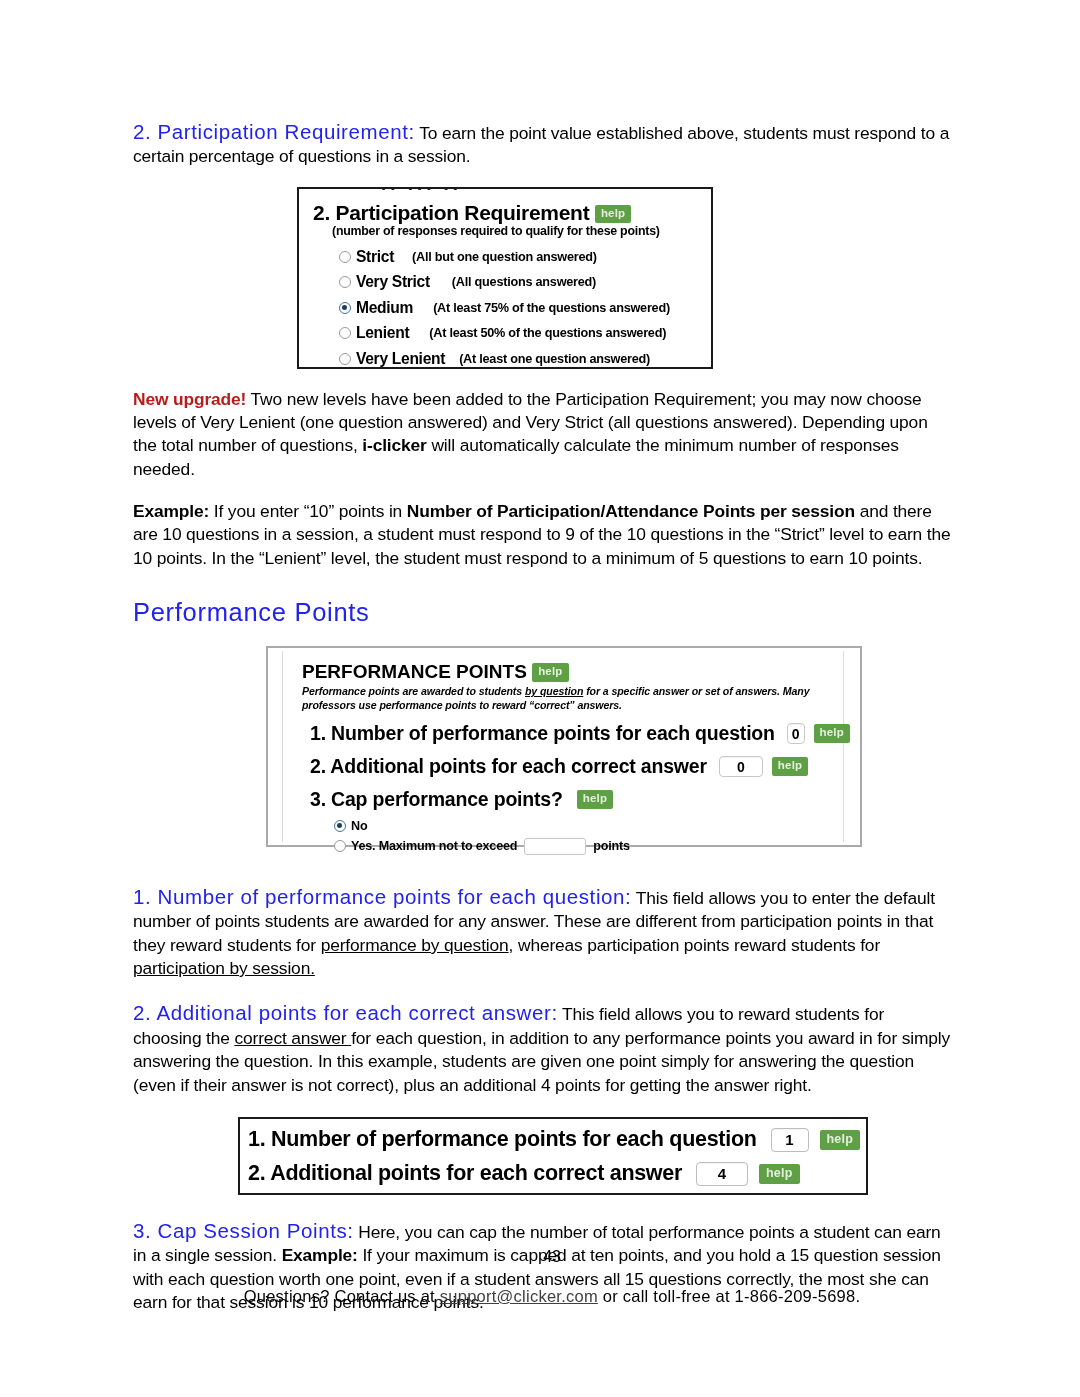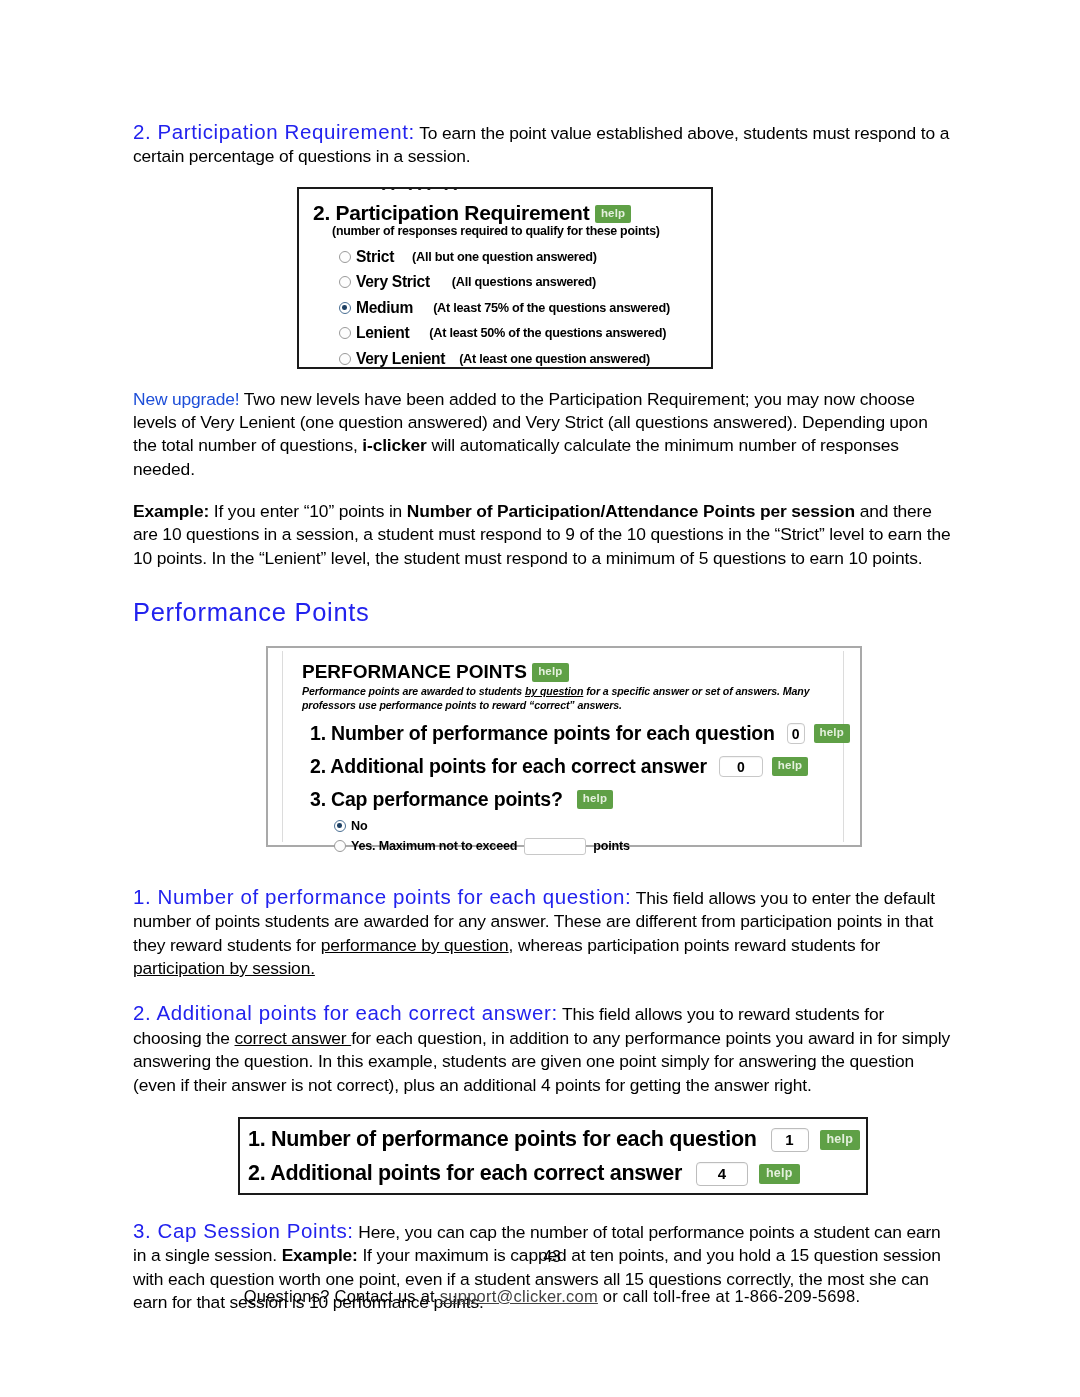--- a/index.html
+++ b/index.html
@@ -38,22 +38,22 @@
   }
   .para + .para { margin-top: 17px; }
   .b { font-weight: bold; }
   .u { text-decoration: underline; }
   .blue-run {
     color: #2222ee;
     font-size: 20.5px;
     letter-spacing: 0.6px;
   }
   .blue-bold {
-    color: #1d4ed8;
-    font-weight: normal;
+    color: #b91c1c;
+    font-weight: bold;
   }
 
   
   .h-section {
     color: #2222ee;
     font-size: 25.5px;
     letter-spacing: 0.7px;
     font-weight: normal;
     margin: 0;
     line-height: 1.1;

